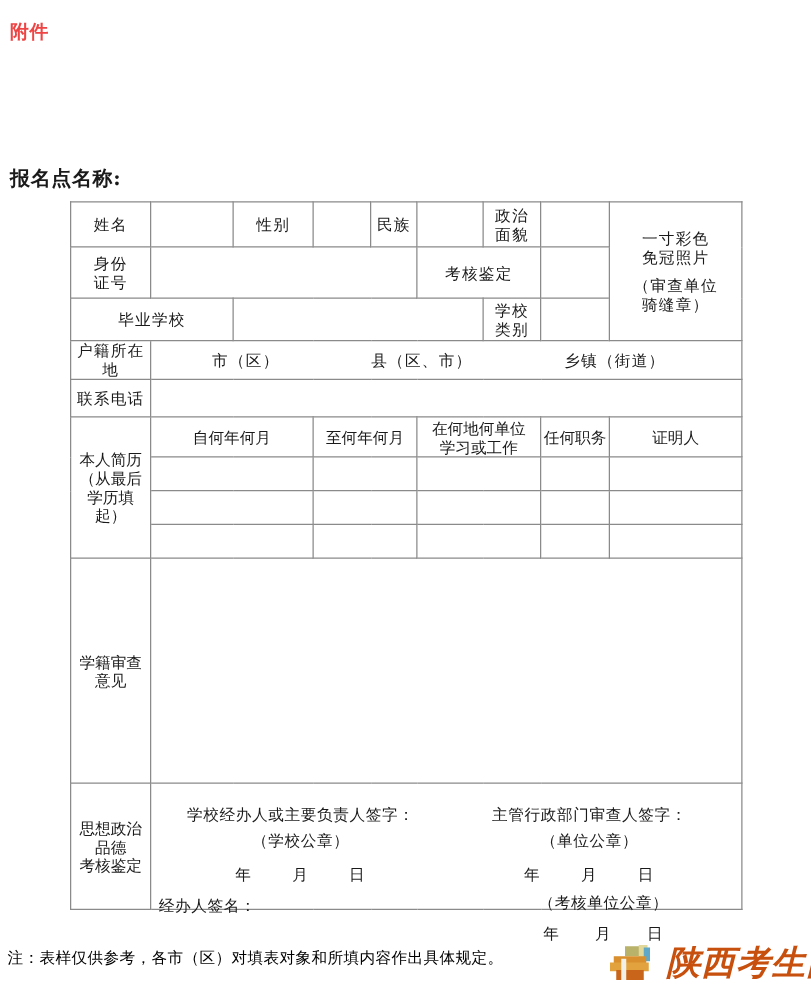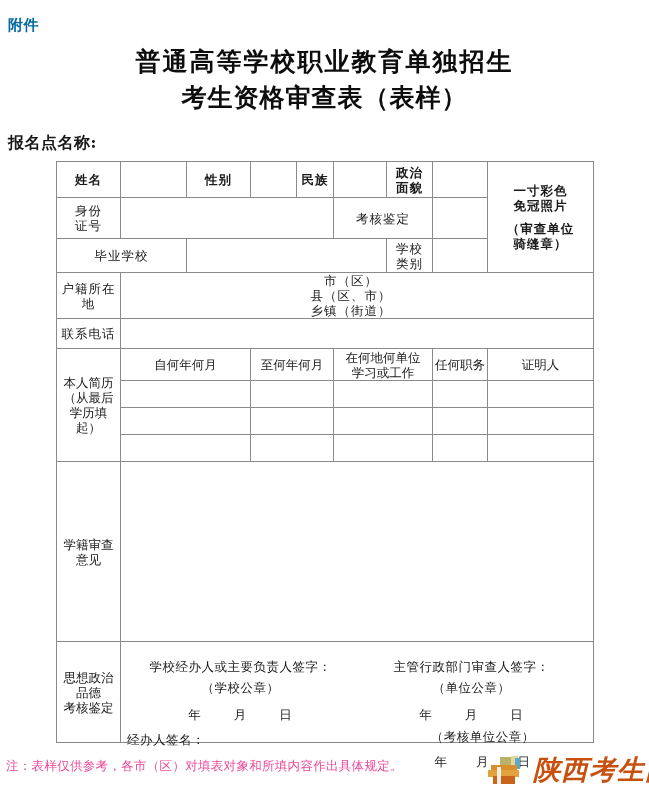--- a/index.html
+++ b/index.html
@@ -24,21 +24,21 @@
 
   
   .attach-label {
     position: absolute;
     left: 8px;
     top: 16px;
     font-family: "DejaVu Serif", "Liberation Serif", serif;
     font-weight: bold;
     font-size: 15px;
     letter-spacing: 0.5px;
-    color: #0369a1;
+    color: #ef4444;
   }
   .title-block {
     position: absolute;
     left: 0;
     top: 44px;
     width: 649px;
     text-align: center;
   }
   .title-line {
     font-family: "DejaVu Serif", "Liberation Serif", serif;
@@ -75,21 +75,21 @@
     color: #1a1a1a;
   }
   .form-table td {
     border: 1px solid #8a8a8a;
     padding: 0 2px;
     text-align: center;
     vertical-align: middle;
     line-height: 15px;
     word-break: break-all;
   }
-  .h1 { height: 36px; font-weight: bold; }
+  .h1 { height: 36px; }
   .h2 { height: 41px; }
   .h3 { height: 34px; }
   .h-addr { height: 30px; padding-left: 36px; }
   .h-tel { height: 30px; }
   .h-exphd { height: 32px; }
   .h-exp { height: 27px; }
   .h-review { height: 180px; }
   .h-moral { height: 101px; }
 
   .lbl { letter-spacing: 1px; }
@@ -97,21 +97,20 @@
     line-height: 19px;
     letter-spacing: 1px;
   }
   .photo-cell .gap { display: block; height: 8px; }
 
   .addr-inner {
     display: flex;
     justify-content: space-around;
     align-items: center;
     padding: 0 22px 0 10px;
-    flex-direction: column;
   }
   .addr-inner span { letter-spacing: 1px; }
 
   .review-inner {
     position: relative;
     height: 100%;
     text-align: left;
   }
   .sign-row {
     position: absolute;
@@ -162,21 +161,21 @@
   .two-line { line-height: 16px; }
 
   
   .footer-note {
     position: absolute;
     left: 6px;
     top: 758px;
     font-family: "DejaVu Sans", "Liberation Sans", sans-serif;
     font-size: 12.5px;
     letter-spacing: 0.3px;
-    color: #ec4899;
+    color: #000000;
   }
   .logo {
     position: absolute;
     left: 487px;
     top: 752px;
     width: 155px;
     height: 40px;
   }
   .logo-mark {
     position: absolute;
@@ -198,24 +197,20 @@
     white-space: nowrap;
   }
 </style>
 </head>
 <body>
 
 <div class="page">
 
   <div class="attach-label">附件</div>
 
-  <div class="title-block">
-    <div class="title-line">普通高等学校职业教育单独招生</div>
-    <div class="title-line second">考生资格审查表（表样）</div>
-  </div>
 
   <div class="reg-point">报名点名称:</div>
 
   <table class="form-table">
     <colgroup>
       <col style="width:64px">
       <col style="width:66px">
       <col style="width:64px">
       <col style="width:46px">
       <col style="width:37px">

